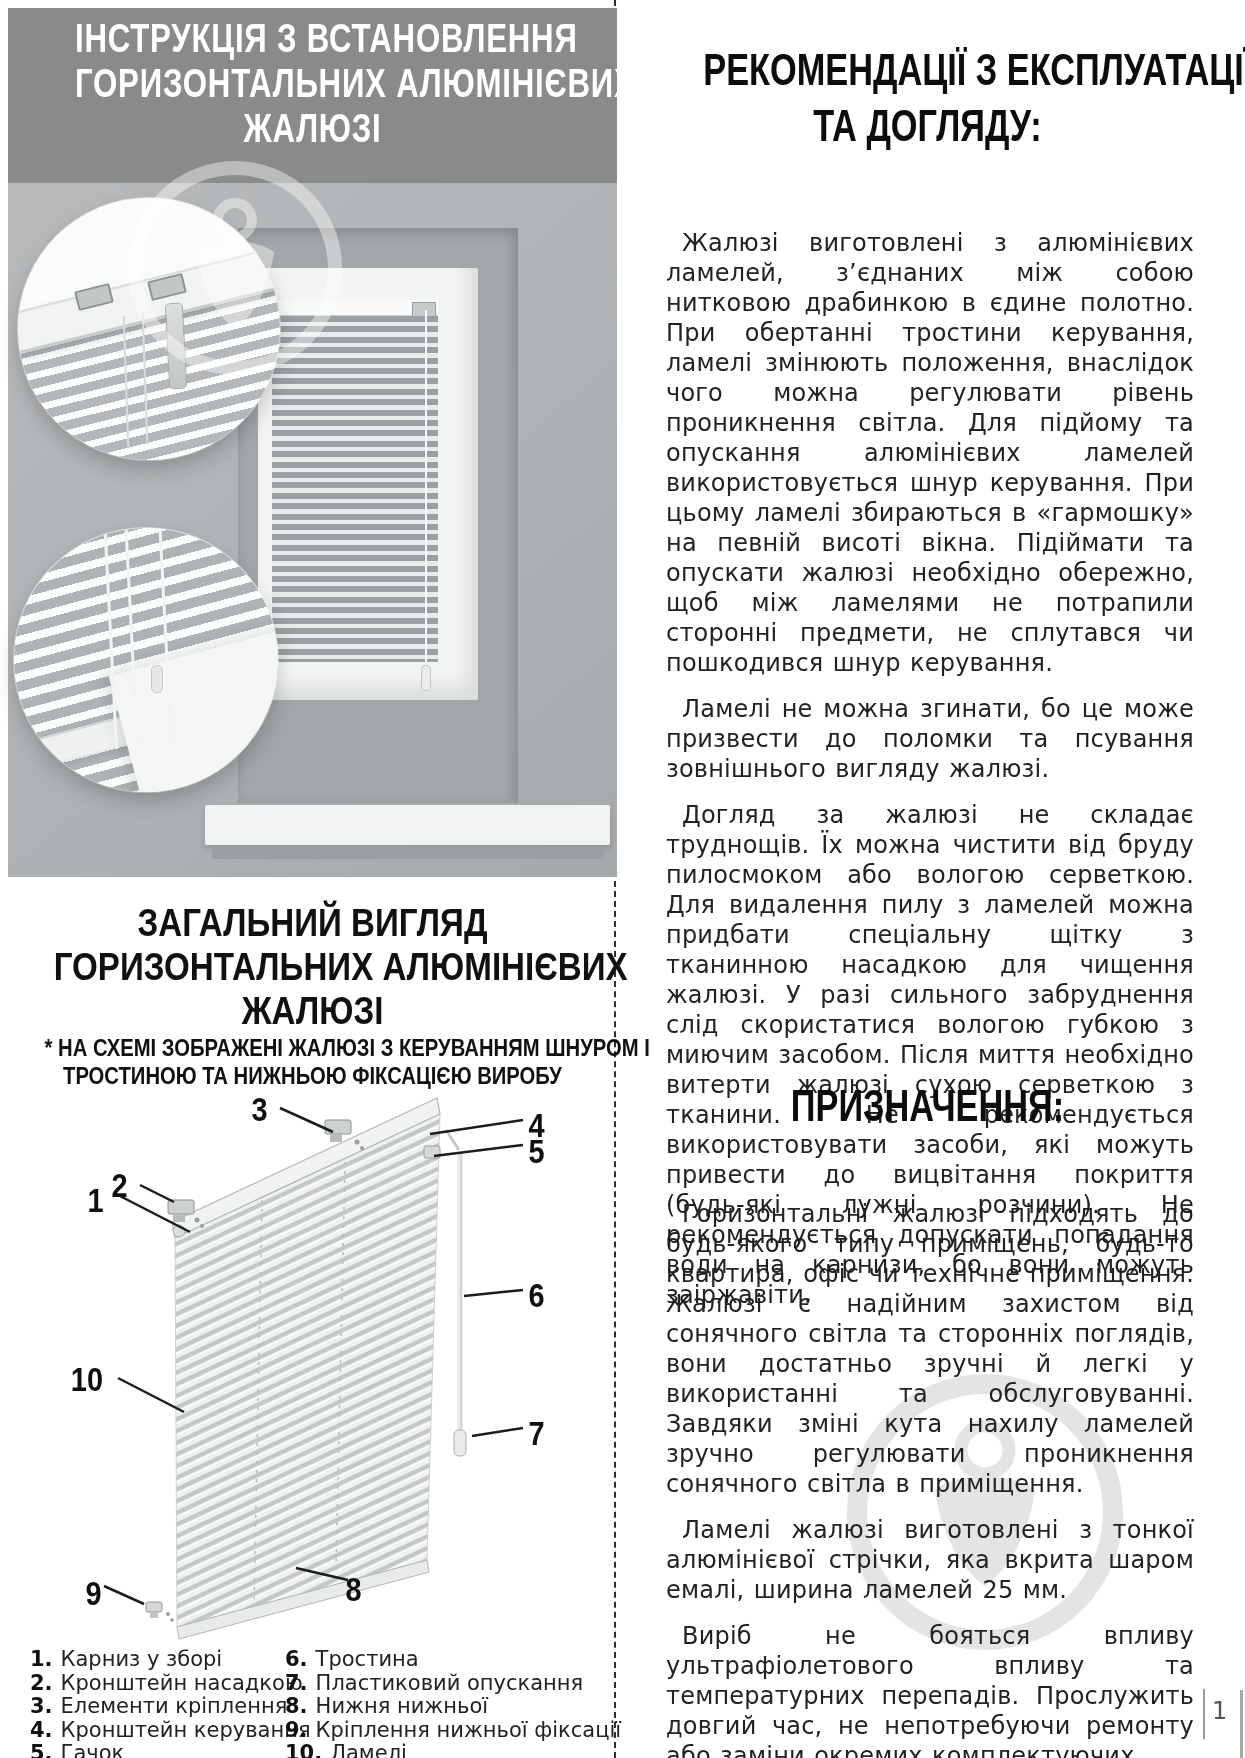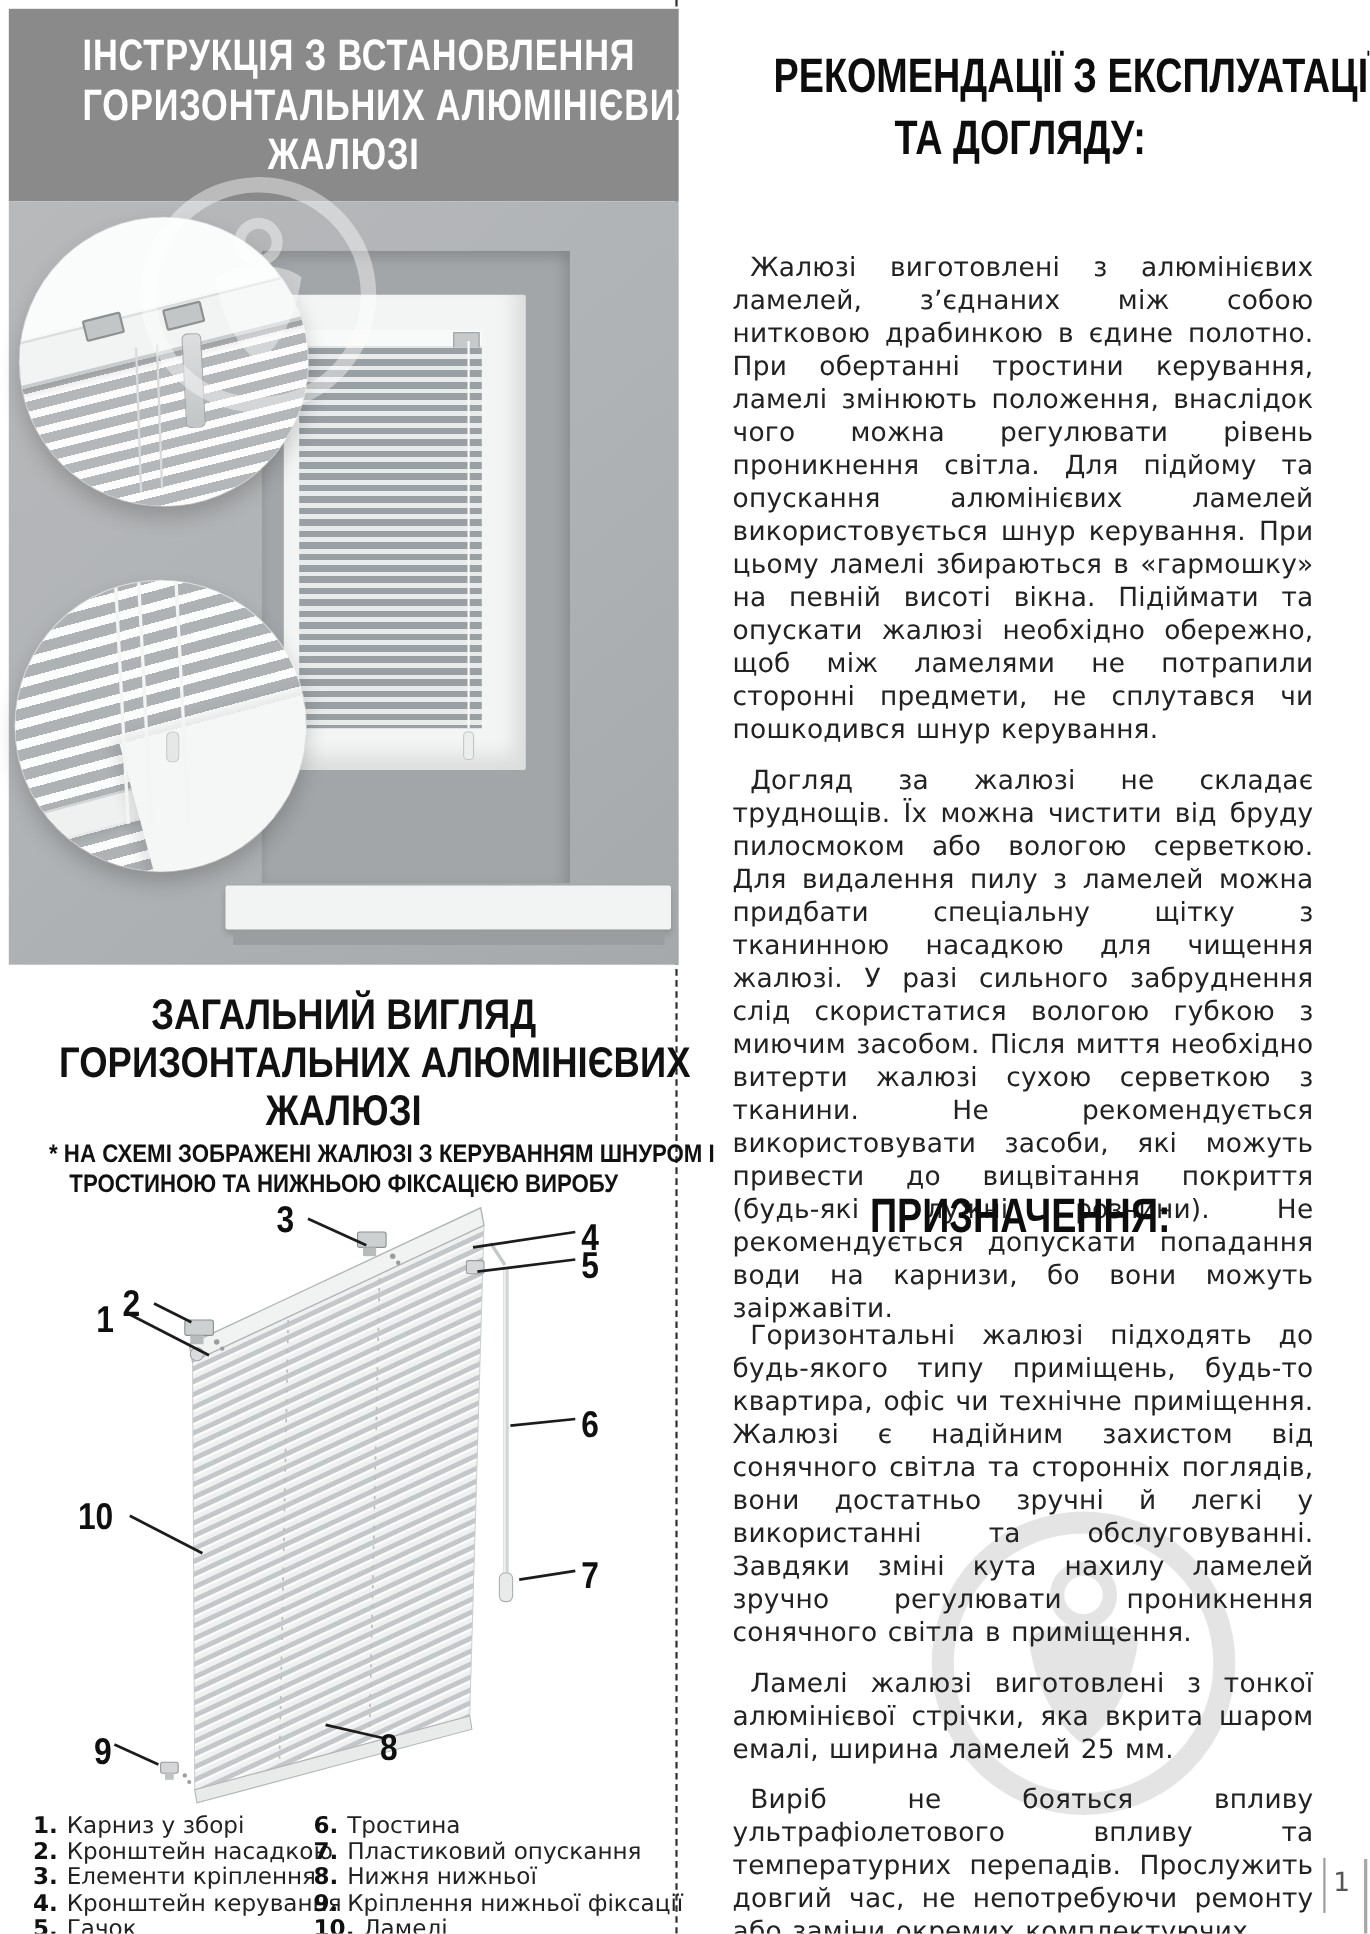--- a/index.html
+++ b/index.html
@@ -9,21 +9,21 @@
 
   
   .divider{left:614px;top:0;height:1758px;width:0;border-left:2px dashed #2f2f2f;}
 
   
   .cond{font-family:"Liberation Sans",sans-serif;font-weight:bold;text-align:center;}
   .cond .ln{display:block;transform:scaleX(0.78);transform-origin:50% 50%;white-space:nowrap;}
 
   
   .header-box{left:8px;top:8px;width:609px;height:175px;background:#8a8a8a;}
-  .header-box .cond{padding-top:21px;font-size:40px;line-height:45px;color:#ffffff;letter-spacing:1px;}
+  .header-box .cond{padding-top:8px;font-size:40px;line-height:45px;color:#ffffff;letter-spacing:1px;}
 
   
   .photo{left:8px;top:183px;width:609px;height:694px;
          background:linear-gradient(140deg,#b7b9bb 0%,#afb2b4 55%,#a6a9ab 100%);}
   .recess{left:230px;top:45px;width:280px;height:575px;background:#a3a6a8;
           box-shadow:inset 0 8px 10px rgba(0,0,0,.10), inset -8px 0 10px rgba(0,0,0,.08);}
   .win-frame{left:250px;top:85px;width:220px;height:432px;background:#f3f4f4;border-radius:2px;
              box-shadow:inset -10px -12px 18px rgba(0,0,0,.10);}
   .blinds{left:264px;top:117px;width:166px;height:362px;}
   .blinds-header{position:absolute;left:0;top:0;width:100%;height:15px;background:#f8f9f9;border-bottom:1px solid #cfd2d3;}
@@ -290,20 +290,21 @@
         </div>
     </div>
   </div>
 
   <div class="abs care-title cond">
     <span class="ln">РЕКОМЕНДАЦІЇ З ЕКСПЛУАТАЦІЇ</span>
     <span class="ln">ТА ДОГЛЯДУ:</span>
   </div>
   <div class="abs rbody care-body">
     <p>Жалюзі виготовлені з алюмінієвих ламелей, з’єднаних між собою нитковою драбинкою в єдине полотно. При обертанні тростини керування, ламелі змінюють положення, внаслідок чого можна регулювати рівень проникнення світла. Для підйому та опускання алюмінієвих ламелей використовується шнур керування. При цьому ламелі збираються в «гармошку» на певній висоті вікна. Підіймати та опускати жалюзі необхідно обережно, щоб між ламелями не потрапили сторонні предмети, не сплутався чи пошкодився шнур керування.</p>
+    <p>Ламелі не можна згинати, бо це може призвести до поломки та псування зовнішнього вигляду жалюзі.</p>
     <p>Догляд за жалюзі не складає труднощів. Їх можна чистити від бруду пилосмоком або вологою серветкою. Для видалення пилу з ламелей можна придбати спеціальну щітку з тканинною насадкою для чищення жалюзі. У разі сильного забруднення слід скористатися вологою губкою з миючим засобом. Після миття необхідно витерти жалюзі сухою серветкою з тканини. Не рекомендується використовувати засоби, які можуть привести до вицвітання покриття (будь-які лужні розчини). Не рекомендується допускати попадання води на карнизи, бо вони можуть заіржавіти.</p>
   </div>
 
   <svg class="abs wm wm-bottom" width="300" height="300" viewBox="0 0 300 300">
     <circle cx="150" cy="150" r="128" fill="none" stroke="#e4e4e4" stroke-width="20"></circle>
     <circle cx="150" cy="88" r="24" fill="none" stroke="#e4e4e4" stroke-width="13"></circle>
     <path d="M100,128 C120,110 180,110 200,128 C193,180 168,212 150,224 C132,212 107,180 100,128 Z" fill="#e4e4e4"></path>
   </svg>
 
   <div class="abs purpose-title cond">

